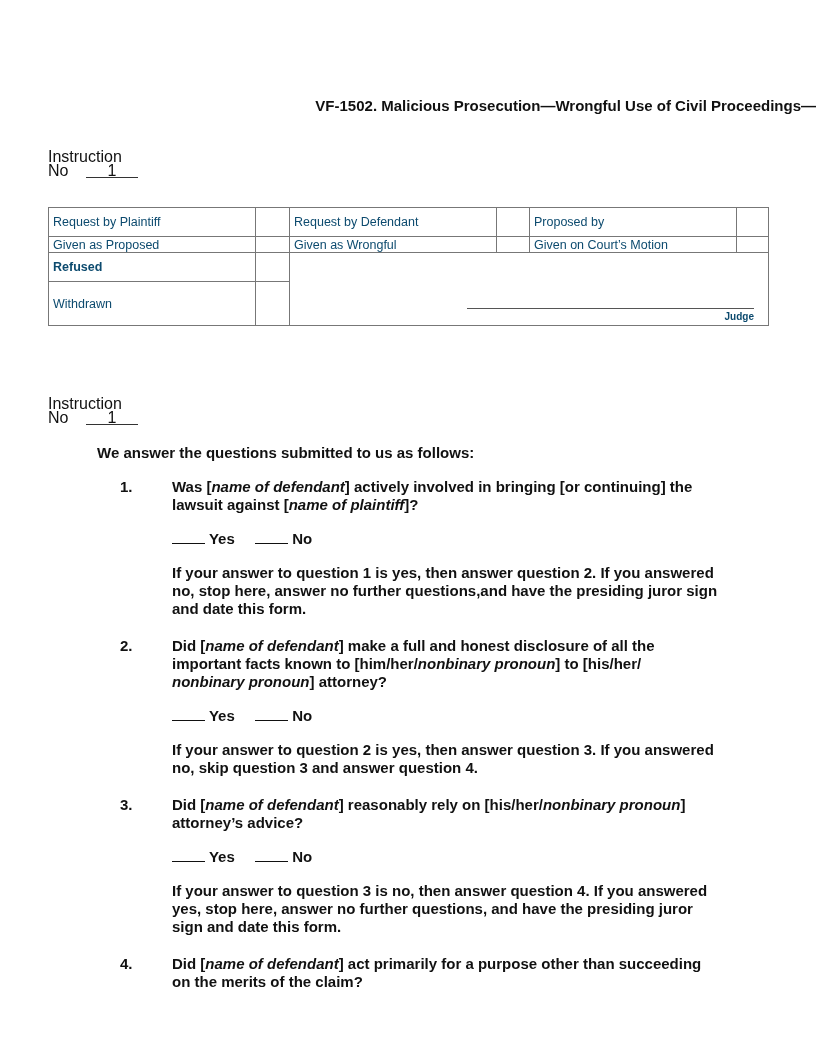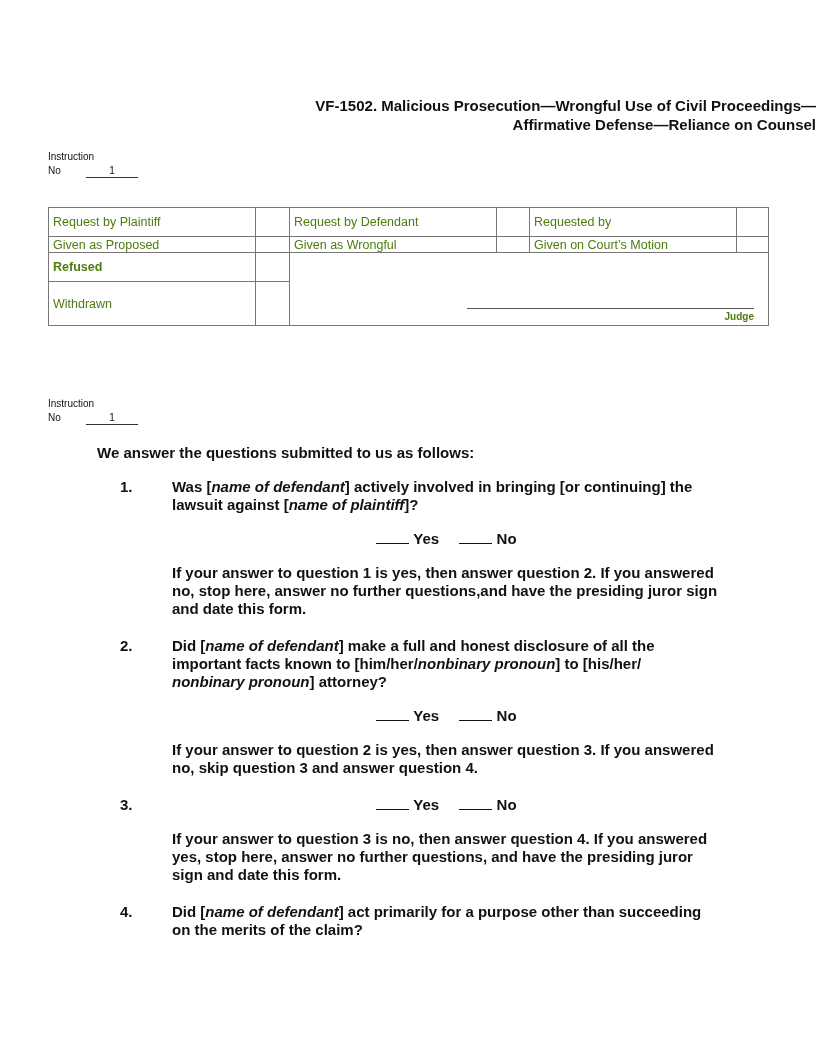--- a/index.html
+++ b/index.html
@@ -1,47 +1,46 @@
 <!DOCTYPE html>
 <html><head>
 <meta charset="utf-8">
 <style>
   html, body { margin: 0; padding: 0; background: #ffffff; }
   body { width: 816px; height: 1056px; position: relative; overflow: hidden;
          font-family: "Liberation Sans", sans-serif; color: #111; }
   .title { position: absolute; left: 0; width: 816px; top: 96px; text-align: right;
            font-weight: bold; font-size: 15px; line-height: 19px; }
-  .instr { position: absolute; left: 48px; font-size: 10px; line-height: 14px; }
+  .instr { position: absolute; left: 48px; font-size: 16px; line-height: 14px; }
   .instr .no-row { display: flex; }
   .instr .no-label { width: 38px; }
   .instr .no-val { width: 52px; border-bottom: 1px solid #333; text-align: center; height: 13px; }
   table.req { position: absolute; left: 48px; top: 207px; border-collapse: collapse;
-              font-size: 12.5px; color: #4d7c0f; }
+              font-size: 12.5px; color: #0c4a6e; }
   table.req td { border: 1px solid #777; padding: 0 4px; vertical-align: middle; }
   .judge-cell { position: relative; }
   .judge-line { position: absolute; left: 177px; right: 14px; bottom: 16px; border-top: 1px solid #555; }
   .judge-label { position: absolute; right: 14px; bottom: 3px; font-size: 10px; margin-top: 40px; }
   .body { position: absolute; left: 97px; top: 444px; width: 640px; font-weight: bold;
           font-size: 15px; line-height: 18px; }
   .intro { margin: 0 0 12px 0; }
   .q { position: relative; padding-left: 59px; }
   .q .num { position: absolute; left: 23px; top: 0; }
   .q p { margin: 16px; }
-  .yesno { margin-top: 18px; text-align: center; }
+  .yesno { margin-top: 18px; }
   .blank { display: inline-block; width: 33px; border-bottom: 1.5px solid #111; height: 13px; vertical-align: baseline; }
   .gap { display: inline-block; width: 16px; }
   .follow { margin-top: 19px; }
   i { font-weight: bold; }
 </style>
 </head>
 <body>
 
 <div class="title">
   <div>VF-1502. Malicious Prosecution—Wrongful Use of Civil Proceedings—</div>
-  <div>Affirmative Defense—Reliance on Counsel</div>
 </div>
 
 <div class="instr" style="top:150px;">
   <div>Instruction</div>
   <div class="no-row">
     <span class="no-label">No</span>
     <span class="no-val">1</span>
   </div>
 </div>
 
@@ -53,21 +52,21 @@
       <col style="width:33px">
       <col style="width:207px">
       <col style="width:32px">
   </colgroup>
   <tbody>
       <tr style="height:29px;">
     <td>Request by Plaintiff</td>
     <td></td>
     <td>Request by Defendant</td>
     <td></td>
-    <td>Requested by</td>
+    <td>Proposed by</td>
     <td></td>
   </tr>
   <tr style="height:16px;">
     <td>Given as Proposed</td>
     <td></td>
     <td>Given as Wrongful</td>
     <td></td>
     <td>Given on Court’s Motion</td>
     <td></td>
   </tr>
@@ -112,20 +111,21 @@
     <p><span>Did [</span><i>name of defendant</i><span>] make a full and honest disclosure of all the important facts known to [him/her/</span><i>nonbinary pronoun</i><span>] to [his/her/ </span><br><i>nonbinary pronoun</i><span>] attorney?</span></p>
     <p class="yesno">
       <span class="blank"></span> <span>Yes</span><span class="gap"></span>
       <span class="blank"></span> <span>No</span>
     </p>
     <p class="follow">If your answer to question 2 is yes, then answer question 3. If you answered no, skip question 3 and answer question 4.</p>
   </div>
 
   <div class="q" style="margin-top:19px;">
     <span class="num">3.</span>
+    <p><span>Did [</span><i>name of defendant</i><span>] reasonably rely on [his/her/</span><i>nonbinary pronoun</i><span>] attorney’s advice?</span></p>
     <p class="yesno">
       <span class="blank"></span> <span>Yes</span><span class="gap"></span>
       <span class="blank"></span> <span>No</span>
     </p>
     <p class="follow">If your answer to question 3 is no, then answer question 4. If you answered yes, stop here, answer no further questions, and have the presiding juror sign and date this form.</p>
   </div>
 
   <div class="q" style="margin-top:19px;">
     <span class="num">4.</span>
     <p><span>Did [</span><i>name of defendant</i><span>] act primarily for a purpose other than succeeding on the merits of the claim?</span></p>

